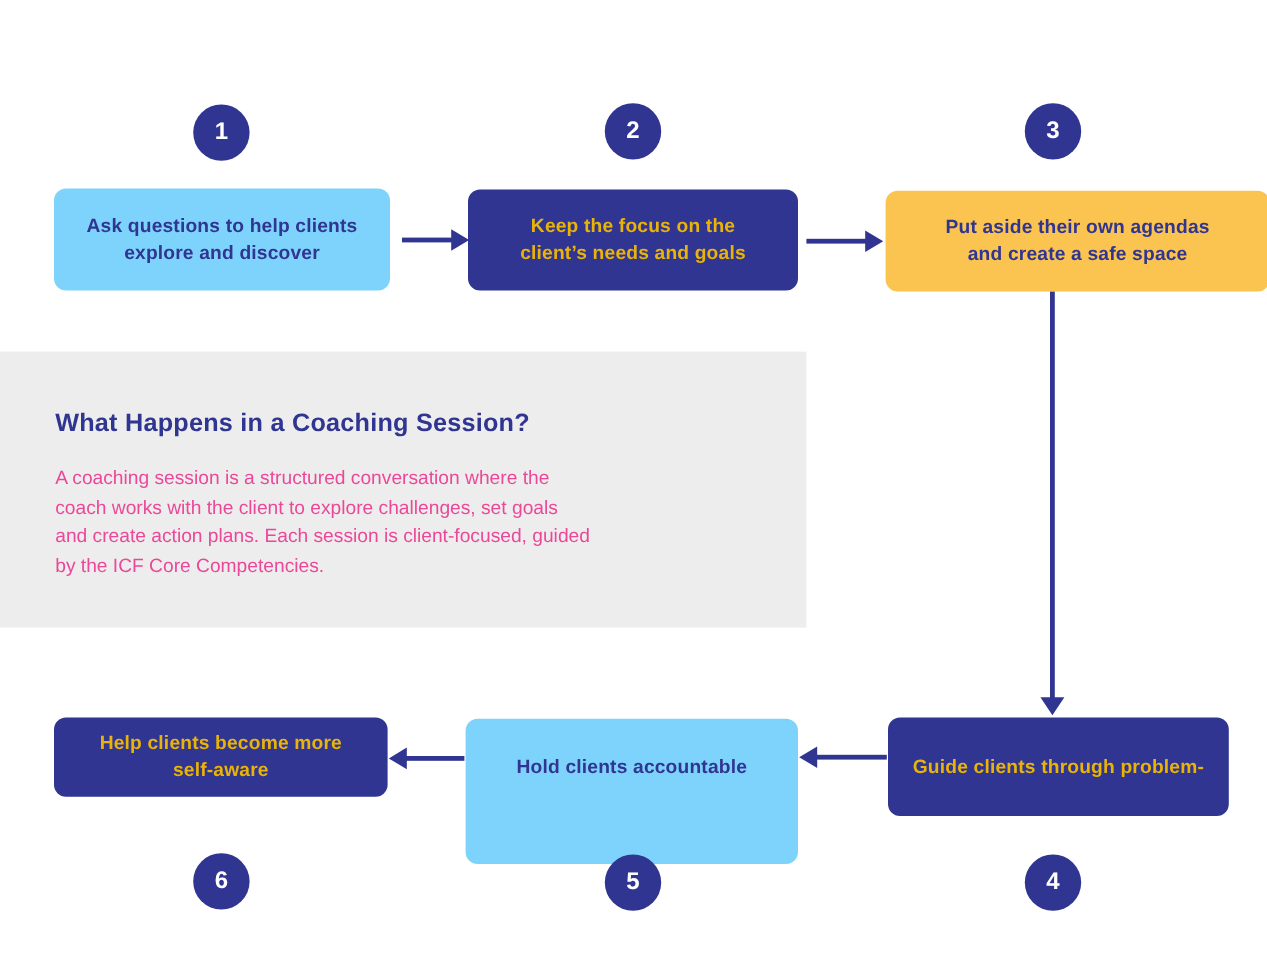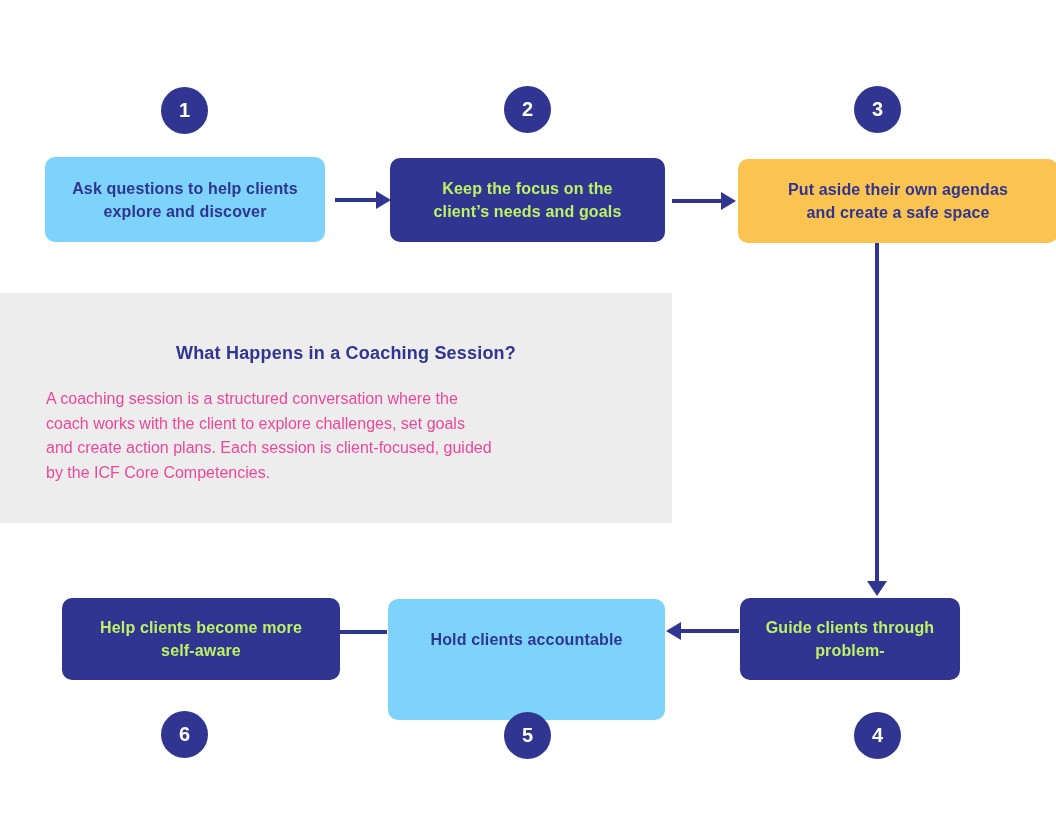--- a/index.html
+++ b/index.html
@@ -7,37 +7,36 @@
     position:relative; width:1056px; height:816px; overflow:hidden;
     background:#ffffff; font-family:"Liberation Sans", sans-serif;
   }
   .step-box {
     position:absolute; border-radius:10px;
     display:flex; flex-direction:column; justify-content:center; align-items:center;
     text-align:center; font-weight:bold; font-size:16px; line-height:23px;
     letter-spacing:0.15px;
   }
   .variant-yellow { background:#7dd3fc; color:#2F3590; }
-  .variant-blue   { background:#2F3590; color:#bef264; }
+  .variant-blue   { background:#2F3590; color:#eab308; }
   .variant-amber  { background:#FBC34F; color:#2F3590; }
   .raise-line { padding-bottom:40px; }
   .num-circle {
     position:absolute; width:47px; height:47px; border-radius:50%;
     background:#2F3590; color:#FFFFFF; display:flex; align-items:center;
     justify-content:center; font-size:20px; font-weight:bold;
   }
   .info-panel {
     position:absolute; left:0; top:293px; width:672px; height:230px;
     background:#EDEDED;
   }
   .info-title {
     position:absolute; left:46px; top:336px; width:600px;
-    font-size:18px; line-height:34px; font-weight:bold; color:#2F3590;
+    font-size:21px; line-height:34px; font-weight:bold; color:#2F3590;
     letter-spacing:0.2px;
-    text-align:center;
   }
   .info-body {
     position:absolute; left:46px; top:387px; width:590px;
     font-size:16px; line-height:24.5px; color:#ec4899;
   }
   .arr-line-h { position:absolute; height:4px; background:#2F3590; }
   .arr-line-v { position:absolute; width:4px;  background:#2F3590; }
   .arr-head-right {
     position:absolute; width:0; height:0;
     border-top:9px solid transparent; border-bottom:9px solid transparent;
@@ -93,27 +92,27 @@
 
   <div class="info-panel"></div>
   <div class="info-title">What Happens in a Coaching Session?</div>
   <div class="info-body">
     <div>A coaching session is a structured conversation where the</div>
     <div>coach works with the client to explore challenges, set goals</div>
     <div>and create action plans. Each session is client-focused, guided</div>
     <div>by the ICF Core Competencies.</div>
   </div>
 
-  <div class="step-box variant-blue" style="left:740px; top:598px; width:220px; height:82px">
+  <div class="step-box variant-blue" style="left:740px; top:598px; width:284px; height:82px">
     <div>Guide clients through problem-</div>
   </div>
   <div class="step-box variant-yellow raise-line" style="left:388px; top:599px; width:277px; height:81px">
     <div>Hold clients accountable</div>
   </div>
-  <div class="step-box variant-blue" style="left:62px; top:598px; width:278px; height:82px">
+  <div class="step-box variant-blue" style="left:45px; top:598px; width:278px; height:66px">
     <div>Help clients become more</div>
     <div>self-aware</div>
   </div>
 
   <div class="arr-head-left" style="left:666px; top:622px"></div>
   <div class="arr-line-h" style="left:680px; top:629px; width:59px"></div>
 
   <div class="arr-head-left" style="left:324px; top:623px"></div>
   <div class="arr-line-h" style="left:338px; top:630px; width:49px"></div>
 

